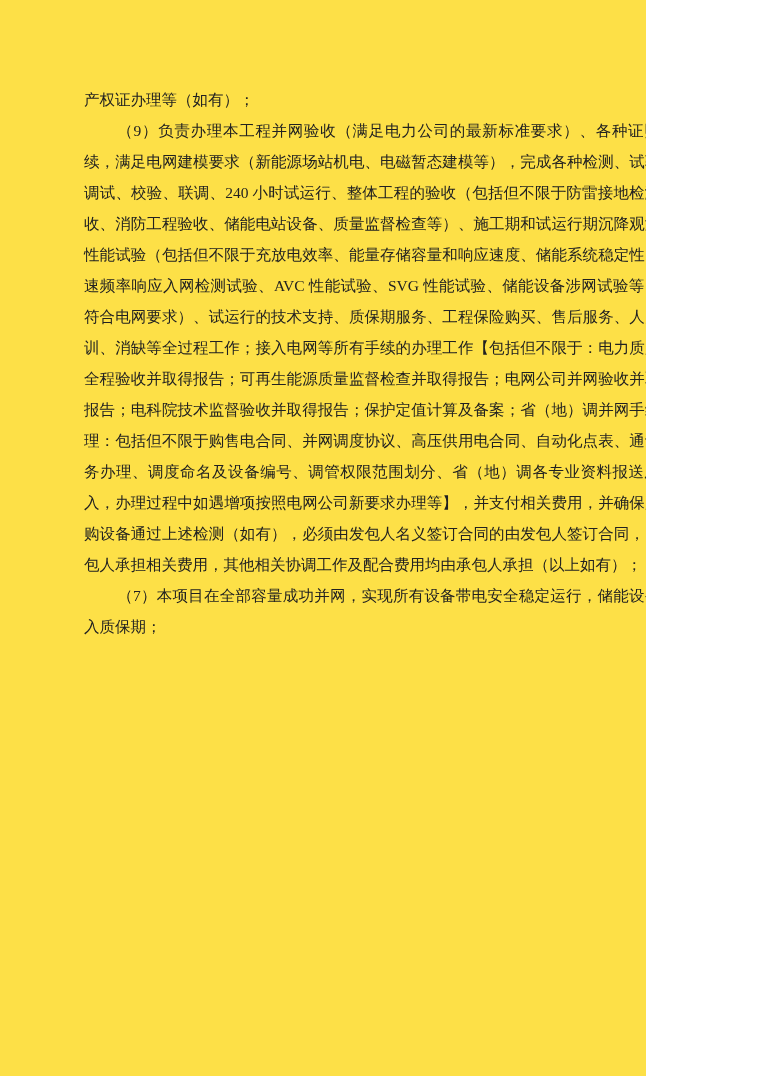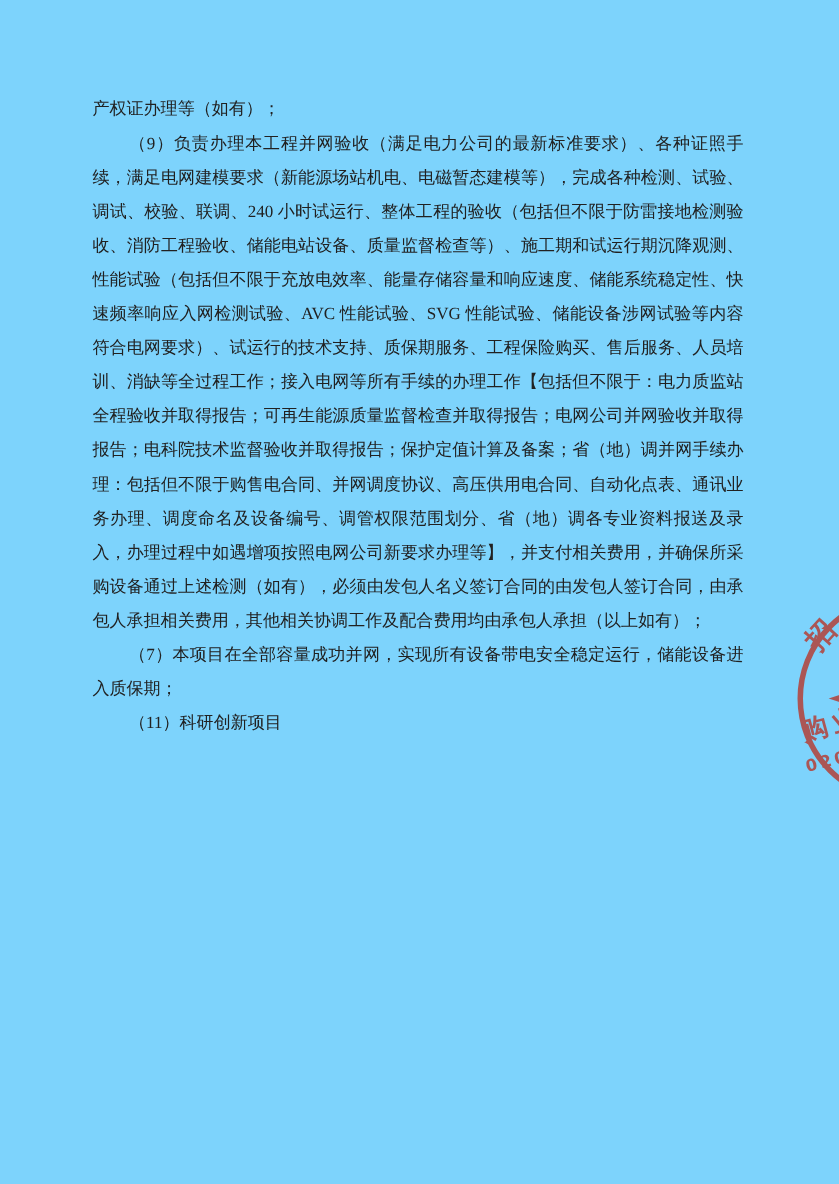--- a/index.html
+++ b/index.html
@@ -9,23 +9,23 @@
     height: 1076px;
     background: #ffffff;
     overflow: hidden;
     position: relative;
     font-family: "Liberation Serif", "DejaVu Serif", serif;
   }
 
   .page {
     position: absolute;
     left: 0; top: 0;
-    width: 763px;
+    width: 646px;
     height: 1076px;
-    background: #7dd3fc;
+    background: #fde047;
     overflow: hidden;
   }
 
   .doc-body {
     position: absolute;
     left: 84px;
     top: 84px;
     width: 592px;
     color: #212121;
     font-size: 15.5px;
@@ -110,21 +110,20 @@
 </head>
 <body>
 
 <div class="page">
 
   <div class="doc-body" id="doc-body">
 
   <p class="para">产权证办理等（如有）；</p>
       <p class="para indent">（9）负责办理本工程并网验收（满足电力公司的最新标准要求）、各种证照手续，满足电网建模要求（新能源场站机电、电磁暂态建模等），完成各种检测、试验、调试、校验、联调、240 小时试运行、整体工程的验收（包括但不限于防雷接地检测验收、消防工程验收、储能电站设备、质量监督检查等）、施工期和试运行期沉降观测、性能试验（包括但不限于充放电效率、能量存储容量和响应速度、储能系统稳定性、快速频率响应入网检测试验、AVC 性能试验、SVG 性能试验、储能设备涉网试验等内容符合电网要求）、试运行的技术支持、质保期服务、工程保险购买、售后服务、人员培训、消缺等全过程工作；接入电网等所有手续的办理工作【包括但不限于：电力质监站全程验收并取得报告；可再生能源质量监督检查并取得报告；电网公司并网验收并取得报告；电科院技术监督验收并取得报告；保护定值计算及备案；省（地）调并网手续办理：包括但不限于购售电合同、并网调度协议、高压供用电合同、自动化点表、通讯业务办理、调度命名及设备编号、调管权限范围划分、省（地）调各专业资料报送及录入，办理过程中如遇增项按照电网公司新要求办理等】，并支付相关费用，并确保所采购设备通过上述检测（如有），必须由发包人名义签订合同的由发包人签订合同，由承包人承担相关费用，其他相关协调工作及配合费用均由承包人承担（以上如有）；</p>
       <p class="para indent">（7）本项目在全部容量成功并网，实现所有设备带电安全稳定运行，储能设备进入质保期；</p>
-      <p class="para indent">（11）科研创新项目</p>
     </div>
 
   <div class="stamp">
     <div class="stamp-border"></div>
     <div class="stamp-star">★</div>
     <div class="stamp-text-top">招</div>
     <div class="stamp-text-mid">购业</div>
     <div class="stamp-serial">020</div>
   </div>
 

